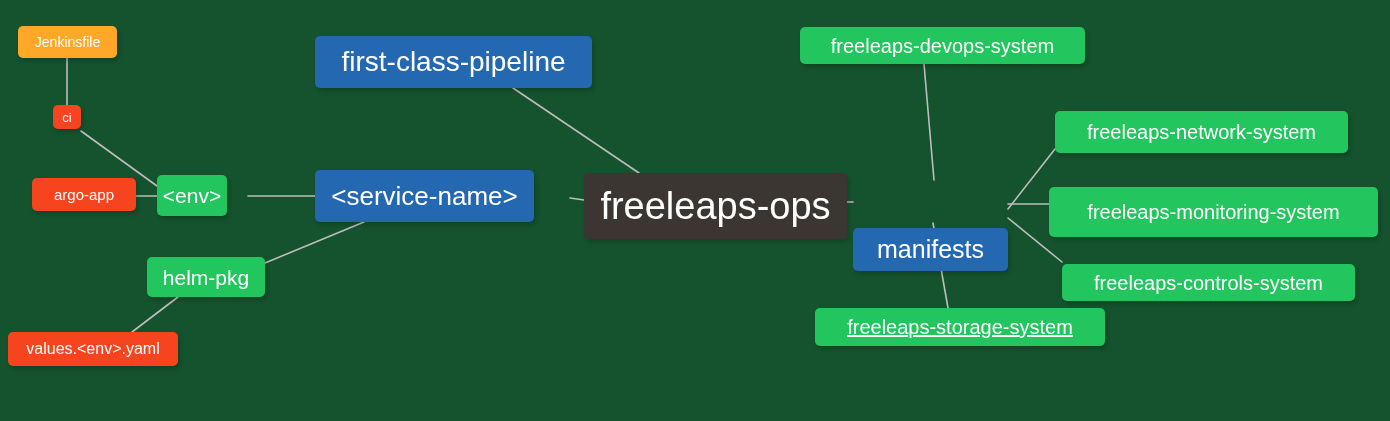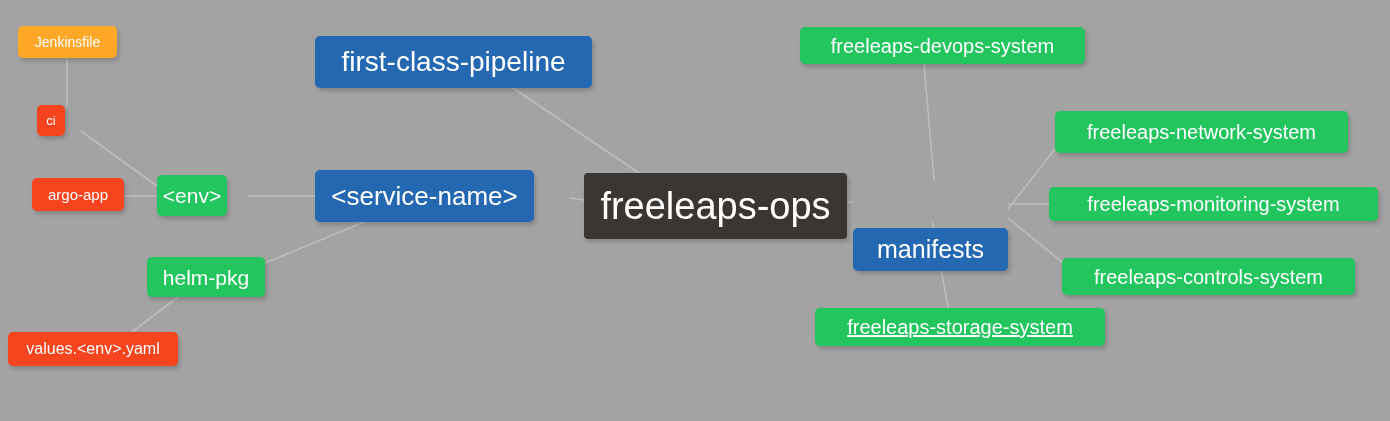--- a/index.html
+++ b/index.html
@@ -9,21 +9,21 @@
     background: #ffffff;
   }
   body {
     font-family: "Liberation Sans", sans-serif;
     -webkit-font-smoothing: antialiased;
   }
   #canvas {
     position: relative;
     width: 1390px;
     height: 421px;
-    background: #a3a3a3;
+    background: #14532d;
     overflow: hidden;
   }
   #edges {
     position: absolute;
     left: 0;
     top: 0;
     width: 1390px;
     height: 421px;
     pointer-events: none;
   }
@@ -61,28 +61,28 @@
       <polyline points="570,198 584,200" fill="none" stroke="#bdbdbd" stroke-width="1.6" stroke-linecap="round"></polyline>
       <polyline points="847,202 853,202" fill="none" stroke="#bdbdbd" stroke-width="1.6" stroke-linecap="round"></polyline>
       <polyline points="934,180 924,64" fill="none" stroke="#bdbdbd" stroke-width="1.6" stroke-linecap="round"></polyline>
       <polyline points="1008,209 1055,149" fill="none" stroke="#bdbdbd" stroke-width="1.6" stroke-linecap="round"></polyline>
       <polyline points="1008,204 1049,204" fill="none" stroke="#bdbdbd" stroke-width="1.6" stroke-linecap="round"></polyline>
       <polyline points="1008,218 1062,262" fill="none" stroke="#bdbdbd" stroke-width="1.6" stroke-linecap="round"></polyline>
       <polyline points="933,223 948,308" fill="none" stroke="#bdbdbd" stroke-width="1.6" stroke-linecap="round"></polyline>
     </svg>
   <div id="node-layer">
       <div class="node" style="left: 18px; top: 26px; width: 99px; height: 32px; background: rgb(255, 167, 38); font-size: 14px; border-radius: 5px;">Jenkinsfile</div>
-      <div class="node" style="left: 37px; top: 105px; width: 28px; height: 31px; background: rgb(245, 68, 30); font-size: 13px; border-radius: 5px;">ci</div>
-      <div class="node" style="left: 32px; top: 178px; width: 92px; height: 33px; background: rgb(245, 68, 30); font-size: 15px; border-radius: 5px;">argo-app</div>
+      <div class="node" style="left: 53px; top: 105px; width: 28px; height: 24px; background: rgb(245, 68, 30); font-size: 13px; border-radius: 5px;">ci</div>
+      <div class="node" style="left: 32px; top: 178px; width: 104px; height: 33px; background: rgb(245, 68, 30); font-size: 15px; border-radius: 5px;">argo-app</div>
       <div class="node" style="left: 157px; top: 175px; width: 70px; height: 41px; background: rgb(34, 197, 94); font-size: 21px; border-radius: 5px;">&lt;env&gt;</div>
       <div class="node" style="left: 147px; top: 257px; width: 118px; height: 40px; background: rgb(34, 197, 94); font-size: 21px; border-radius: 5px;">helm-pkg</div>
       <div class="node" style="left: 8px; top: 332px; width: 170px; height: 34px; background: rgb(245, 68, 30); font-size: 16px; border-radius: 5px;">values.&lt;env&gt;.yaml</div>
       <div class="node" style="left: 315px; top: 36px; width: 277px; height: 52px; background: rgb(36, 104, 178); font-size: 28px; border-radius: 5px;">first-class-pipeline</div>
       <div class="node" style="left: 315px; top: 170px; width: 219px; height: 52px; background: rgb(36, 104, 178); font-size: 26px; border-radius: 5px;">&lt;service-name&gt;</div>
       <div class="node root" style="left: 584px; top: 173px; width: 263px; height: 66px; background: rgb(59, 54, 50); font-size: 38px; border-radius: 4px;">freeleaps-ops</div>
       <div class="node" style="left: 853px; top: 180px; width: 155px; height: 43px; background: rgb(36, 104, 178); font-size: 25px; border-radius: 5px; margin-top: 48px;">manifests</div>
       <div class="node" style="left: 800px; top: 27px; width: 285px; height: 37px; background: rgb(34, 197, 94); font-size: 20px; border-radius: 5px;">freeleaps-devops-system</div>
       <div class="node" style="left: 1055px; top: 111px; width: 293px; height: 42px; background: rgb(34, 197, 94); font-size: 20px; border-radius: 5px;">freeleaps-network-system</div>
-      <div class="node" style="left: 1049px; top: 187px; width: 329px; height: 34px; background: rgb(34, 197, 94); font-size: 20px; border-radius: 5px;">freeleaps-monitoring-system</div>
-      <div class="node" style="left: 1062px; top: 258px; width: 293px; height: 37px; background: rgb(34, 197, 94); font-size: 20px; border-radius: 5px;">freeleaps-controls-system</div>
+      <div class="node" style="left: 1049px; top: 187px; width: 329px; height: 50px; background: rgb(34, 197, 94); font-size: 20px; border-radius: 5px;">freeleaps-monitoring-system</div>
+      <div class="node" style="left: 1062px; top: 264px; width: 293px; height: 37px; background: rgb(34, 197, 94); font-size: 20px; border-radius: 5px;">freeleaps-controls-system</div>
       <div class="node" style="left: 815px; top: 308px; width: 290px; height: 38px; background: rgb(34, 197, 94); font-size: 20px; border-radius: 5px; text-decoration: underline;">freeleaps-storage-system</div>
     </div>
 </div>
 
 </body></html>

